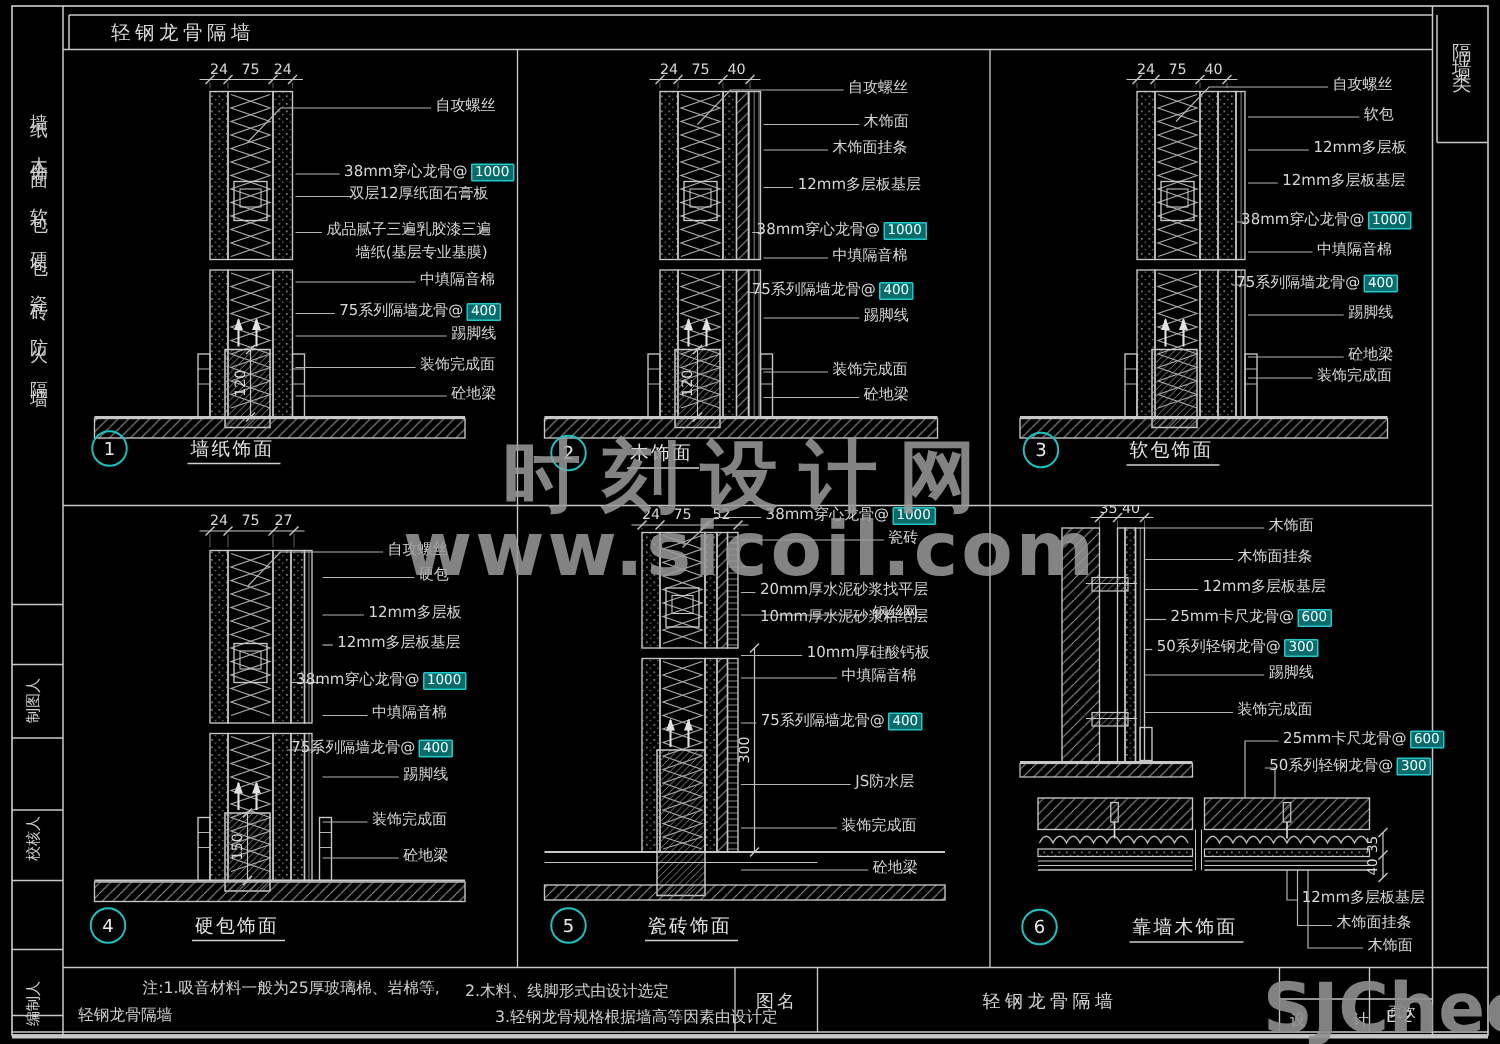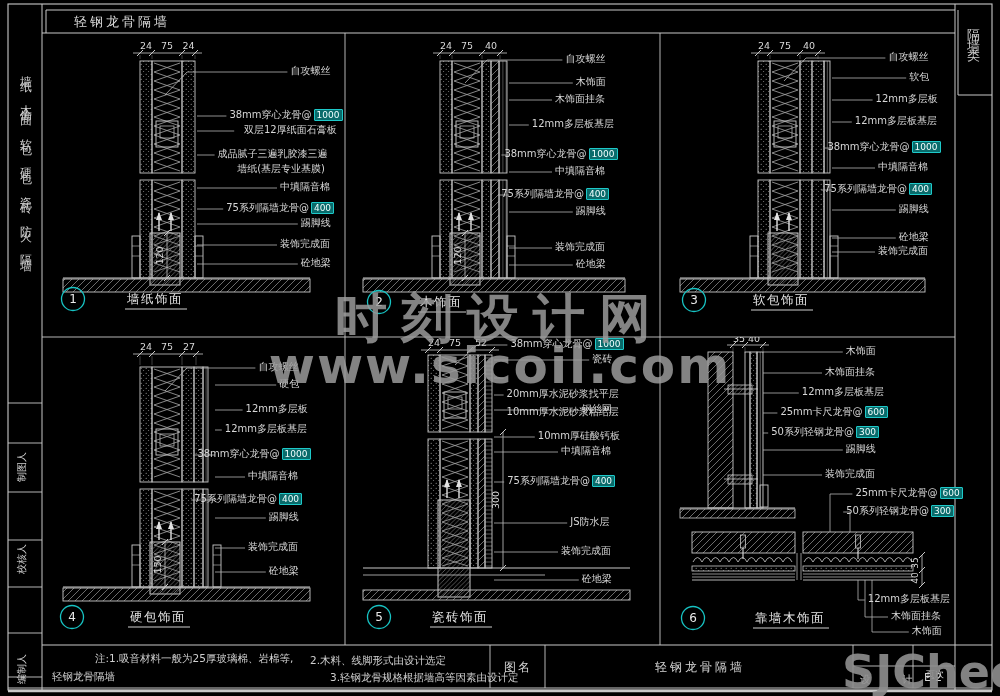--- a/index.html
+++ b/index.html
@@ -137,21 +137,21 @@
           <line x1="152" y1="176" x2="178.2" y2="176" stroke="#b4b4b4" stroke-width="0.8"></line>
           <line x1="152" y1="191" x2="252.8" y2="191" stroke="#b4b4b4" stroke-width="0.8"></line>
           <line x1="152" y1="212" x2="232" y2="212" stroke="#b4b4b4" stroke-width="0.8"></line>
           <line x1="152" y1="231" x2="252.8" y2="231" stroke="#b4b4b4" stroke-width="0.8"></line>
           <circle cx="28" cy="266" r="11.5" stroke="#17c3c3" stroke-width="1.3" fill="none"></circle>
           <text x="28" y="270" font-size="12" fill="#eaeaea" text-anchor="middle" font-family="&quot;DejaVu Sans&quot;,sans-serif">1</text>
           <line x1="80" y1="276" x2="142" y2="276" stroke="#cfcfcf" stroke-width="1"></line>
         </svg>
         <span class="lab" style="left: 245.4px; top: 32px;"><span>自攻螺丝</span></span>
         <span class="lab" style="left: 184.4px; top: 76px;"><span>38mm穿心龙骨@</span><span class="hl">1000</span></span>
-        <span class="lab" style="left: 199px; top: 91px;"><span>双层12厚纸面石膏板</span></span>
+        <span class="lab" style="left: 188px; top: 91px;"><span>双层12厚纸面石膏板</span></span>
         <span class="lab" style="left: 172.6px; top: 115px;"><span>成品腻子三遍乳胶漆三遍</span></span>
         <span class="lab" style="left: 192.2px; top: 130px;"><span>墙纸(基层专业基膜)</span></span>
         <span class="lab" style="left: 235px; top: 148px;"><span>中填隔音棉</span></span>
         <span class="lab" style="left: 181.2px; top: 169px;"><span>75系列隔墙龙骨@</span><span class="hl">400</span></span>
         <span class="lab" style="left: 255.8px; top: 184px;"><span>踢脚线</span></span>
         <span class="lab" style="left: 235px; top: 205px;"><span>装饰完成面</span></span>
         <span class="lab" style="left: 255.8px; top: 224px;"><span>砼地梁</span></span>
         <span class="cap" style="left: 82px; top: 258px;">墙纸饰面</span>
       </div>
       <div class="panel" style="left: 345px; top: 33px; width: 315px; height: 304px;">

